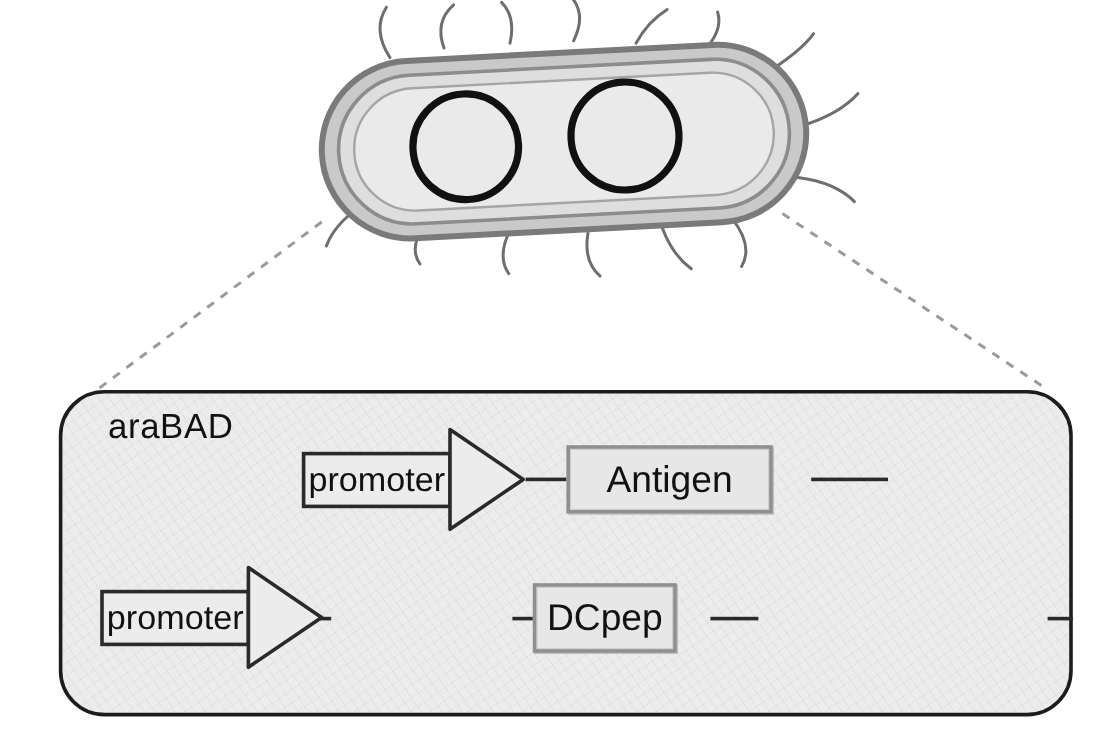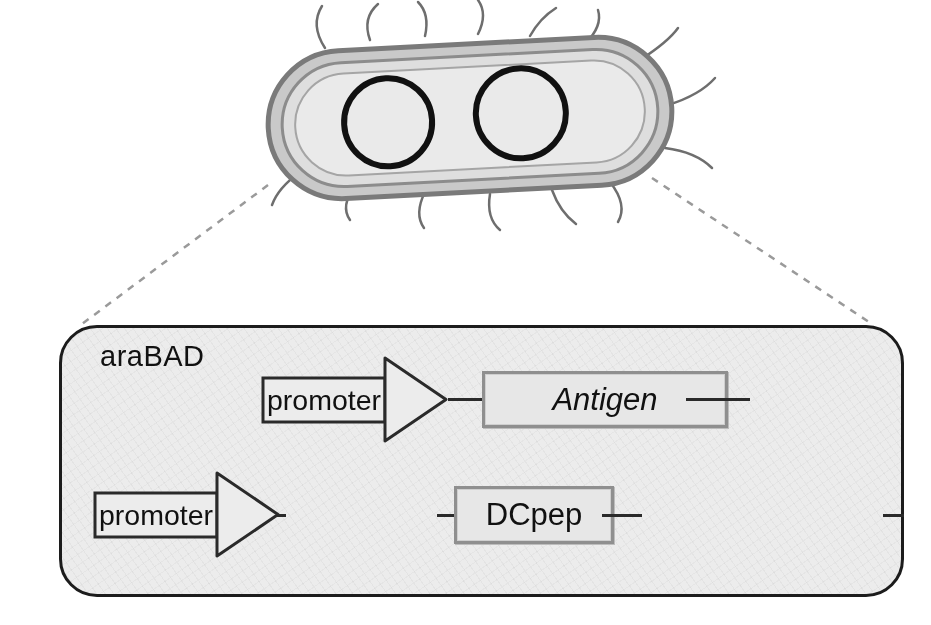--- a/index.html
+++ b/index.html
@@ -6,21 +6,21 @@
   .canvas{
     position:relative;
     width:931px;height:625px;
     background:#ffffff;
     font-family:"Liberation Sans", sans-serif;
     overflow:hidden;
   }
   .art{position:absolute;left:0;top:0;}
   .construct-box{
     position:absolute;
-    left:59px;top:325px;
+    left:49px;top:325px;
     width:845px;height:272px;
     box-sizing:border-box;
     border:3px solid #1c1c1c;
     border-radius:38px;
     background-color:#ececec;
     background-image:
       repeating-linear-gradient(55deg, rgba(120,120,120,0.07) 0 1px, transparent 1px 7px),
       repeating-linear-gradient(-35deg, rgba(120,120,120,0.06) 0 1px, transparent 1px 9px);
   }
   .arabad-label{
@@ -36,23 +36,23 @@
   }
   .gene-box{
     position:absolute;
     box-sizing:border-box;
     border:3px solid #8f8f8f;
     background:#e7e7e7;
     box-shadow:0 0 0 1px #cfcfcf inset, 1px 1px 0 #bdbdbd;
     display:flex;align-items:center;justify-content:center;
     font-size:31px;color:#111;
   }
-  .gene-antigen{left:420px;top:43px;width:246px;height:57px;font-style:italic;}
+  .gene-antigen{left:420px;top:43px;width:172px;height:57px;}
   .gene-il2sig{left:222px;top:158px;width:155px;height:58px;}
-  .gene-dcpep{left:392px;top:158px;width:160px;height:58px;}
+  .gene-dcpep{left:392px;top:158px;width:120px;height:58px;}
   .gene-pdgfrsig{left:578px;top:158px;width:245px;height:58px;}
   .connector{
     position:absolute;height:3px;background:#2a2a2a;
   }
   .c-r1-a{left:386px;top:70px;width:36px;}
   .c-r1-b{left:624px;top:70px;width:64px;}
   .c-r2-a{left:214px;top:186px;width:10px;}
   .c-r2-b{left:375px;top:186px;width:19px;}
   .c-r2-c{left:540px;top:186px;width:40px;}
   .c-r2-d{left:821px;top:186px;width:21px;}

